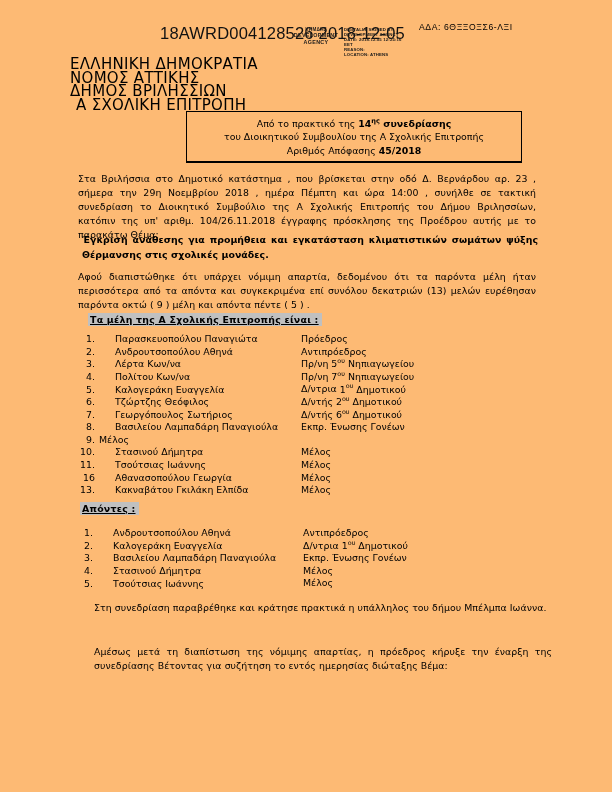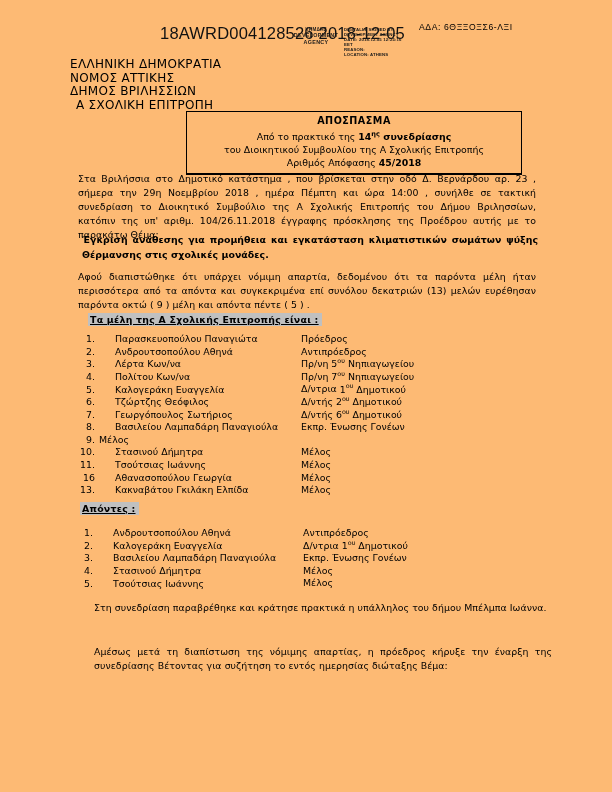--- a/index.html
+++ b/index.html
@@ -74,21 +74,21 @@
     color: #000000;
     white-space: nowrap;
     letter-spacing: 0.6px;
   }
 
   
   .org-block {
     position: absolute;
     left: 70px;
     top: 58px;
-    font-size: 12px;
+    font-size: 15px;
     line-height: 13.6px;
     letter-spacing: 0.3px;
   }
   .org-block div:last-child {
     padding-left: 6px;
   }
 
   
   .title-box {
     position: absolute;
@@ -215,21 +215,20 @@
   </div>
 
   <div class="org-block">
     <div>ΕΛΛΗΝΙΚΗ  ΔΗΜΟΚΡΑΤΙΑ</div>
     <div>ΝΟΜΟΣ  ΑΤΤΙΚΗΣ</div>
     <div>ΔΗΜΟΣ ΒΡΙΛΗΣΣΙΩΝ</div>
     <div>Α ΣΧΟΛΙΚΗ ΕΠΙΤΡΟΠΗ</div>
   </div>
 
   <div class="title-box">
-    <div class="t-main">ΑΠΟΣΠΑΣΜΑ</div>
     <div class="t-line"><span>Από το πρακτικό της </span><b>14</b><b class="sup">ης</b><b> συνεδρίασης</b></div>
     <div class="t-line">του Διοικητικού Συμβουλίου της Α Σχολικής Επιτροπής</div>
     <div class="t-line"><span>Αριθμός  Απόφασης  </span><b>45/2018</b></div>
   </div>
 
   <div class="body-p p-intro">Στα Βριλήσσια στο Δημοτικό κατάστημα , που  βρίσκεται  στην οδό Δ. Βερνάρδου αρ. 23 , σήμερα την 29η Νοεμβρίου   2018 , ημέρα Πέμπτη   και ώρα  14:00 , συνήλθε σε τακτική συνεδρίαση το Διοικητικό Συμβούλιο της  Α   Σχολικής Επιτροπής του Δήμου Βριλησσίων, κατόπιν της  υπ' αριθμ. 104/26.11.2018 έγγραφης πρόσκλησης της Προέδρου αυτής με το παρακάτω Θέμα:</div>
 
   <div class="body-p p-subject">Έγκριση ανάθεσης  για  προμήθεια και εγκατάσταση  κλιματιστικών σωμάτων  ψύξης  Θέρμανσης στις σχολικές μονάδες.</div>
 
   <div class="body-p p-quorum">Αφού διαπιστώθηκε ότι υπάρχει νόμιμη απαρτία, δεδομένου ότι τα   παρόντα μέλη ήταν περισσότερα από τα απόντα και συγκεκριμένα  επί συνόλου δεκατριών  (13)  μελών ευρέθησαν παρόντα οκτώ  ( 9 )  μέλη και απόντα  πέντε ( 5 ) .</div>

